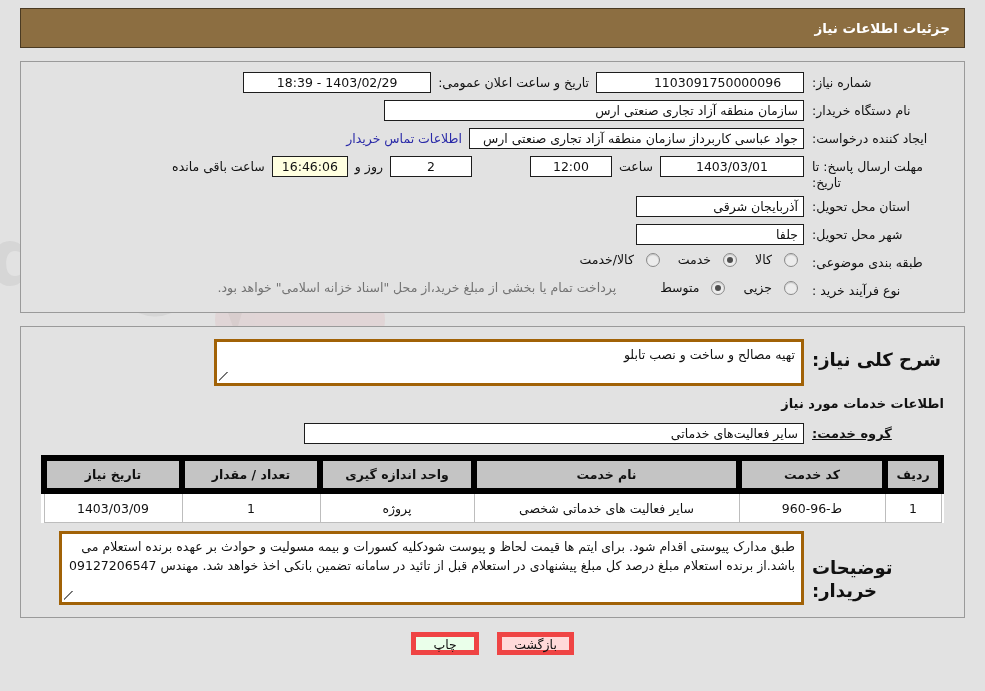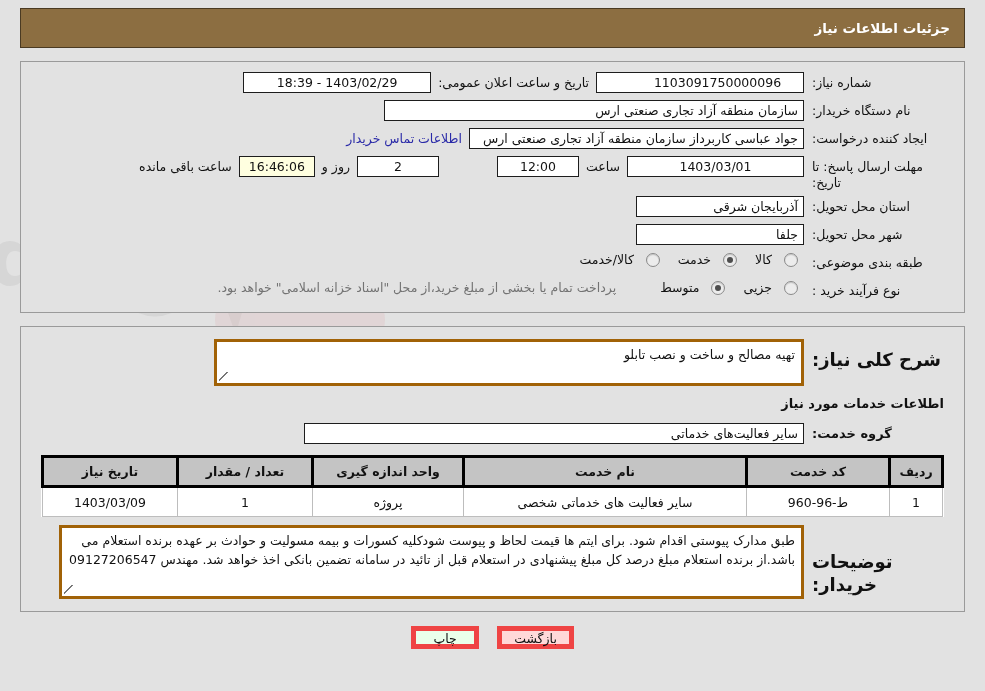--- a/index.html
+++ b/index.html
@@ -105,21 +105,21 @@
     overflow: hidden;
     color: #111;
   }
   .box.right { text-align: right; }
   .box.cream { background: #ffffe0; }
 
   .w-need   { width: 208px; padding-left: 40px; }
   .w-date   { width: 188px; }
   .w-org    { width: 420px; }
   .w-creator{ width: 335px; }
-  .w-dl     { width: 177px; }
+  .w-dl     { width: 144px; }
   .w-time   { width: 82px; }
   .w-days   { width: 82px; }
   .w-count  { width: 76px; }
   .w-prov   { width: 168px; }
   .w-city   { width: 168px; }
   .w-group  { width: 500px; }
 
   .inline-lbl {
     padding: 0 7px;
     font-size: 12.5px;
@@ -193,33 +193,33 @@
   .row-ta .lbl { padding-top: 10px; font-weight: bold; font-size: 18px; }
 
   .section-head {
     font-weight: bold;
     font-size: 13px;
     color: #111;
     text-align: right;
     margin: 10px 8px 12px 0;
     padding-right: 2px;
   }
-  .row .lbl.bold { font-weight: bold; font-size: 13px; }
+  .row .lbl.bold { font-weight: bold; font-size: 13px; text-decoration: underline; }
 
   
   table.items {
     border-collapse: collapse;
     width: 903px;
     margin: 6px auto 8px auto;
     background: #fff;
     font-size: 12.5px;
   }
   table.items th {
     background: #c4c4c4;
-    border: 3px solid #000000;
+    border: 6px solid #000000;
     height: 27px;
     font-weight: bold;
     color: #111;
     font-size: 12.5px;
     padding: 0 4px;
   }
   table.items td {
     border: 1px solid #bdbdbd;
     height: 28px;
     text-align: center;

